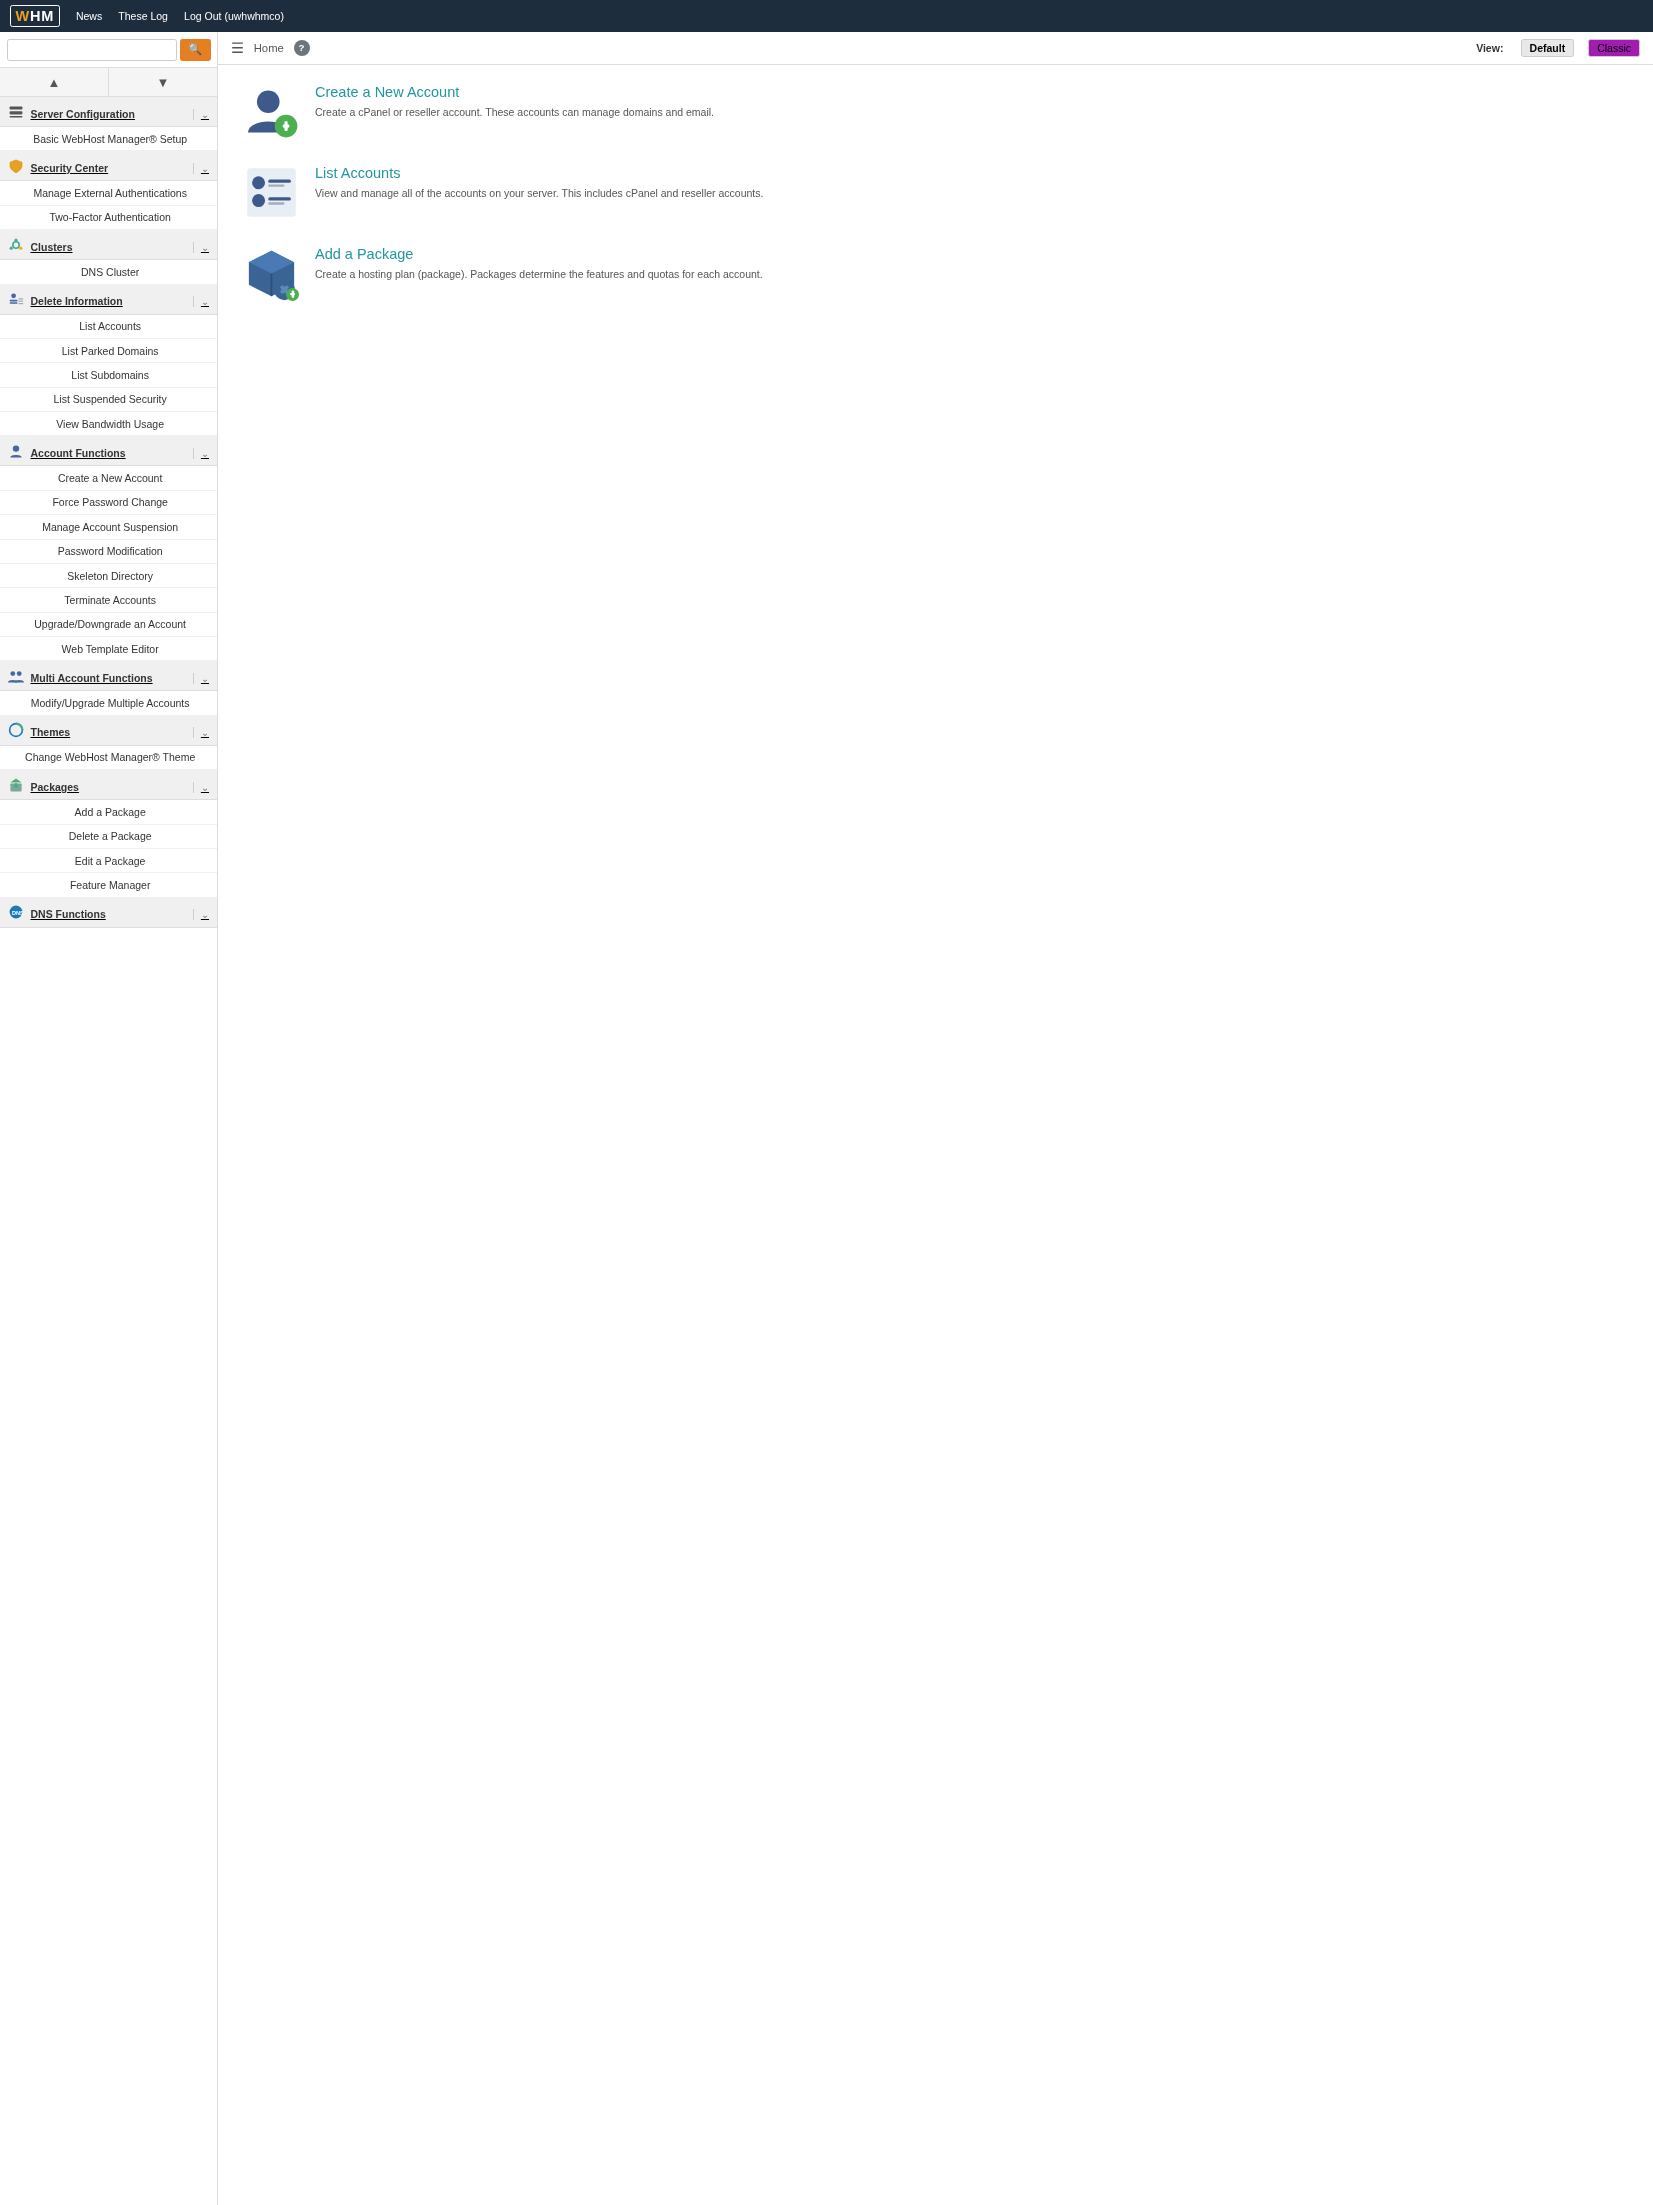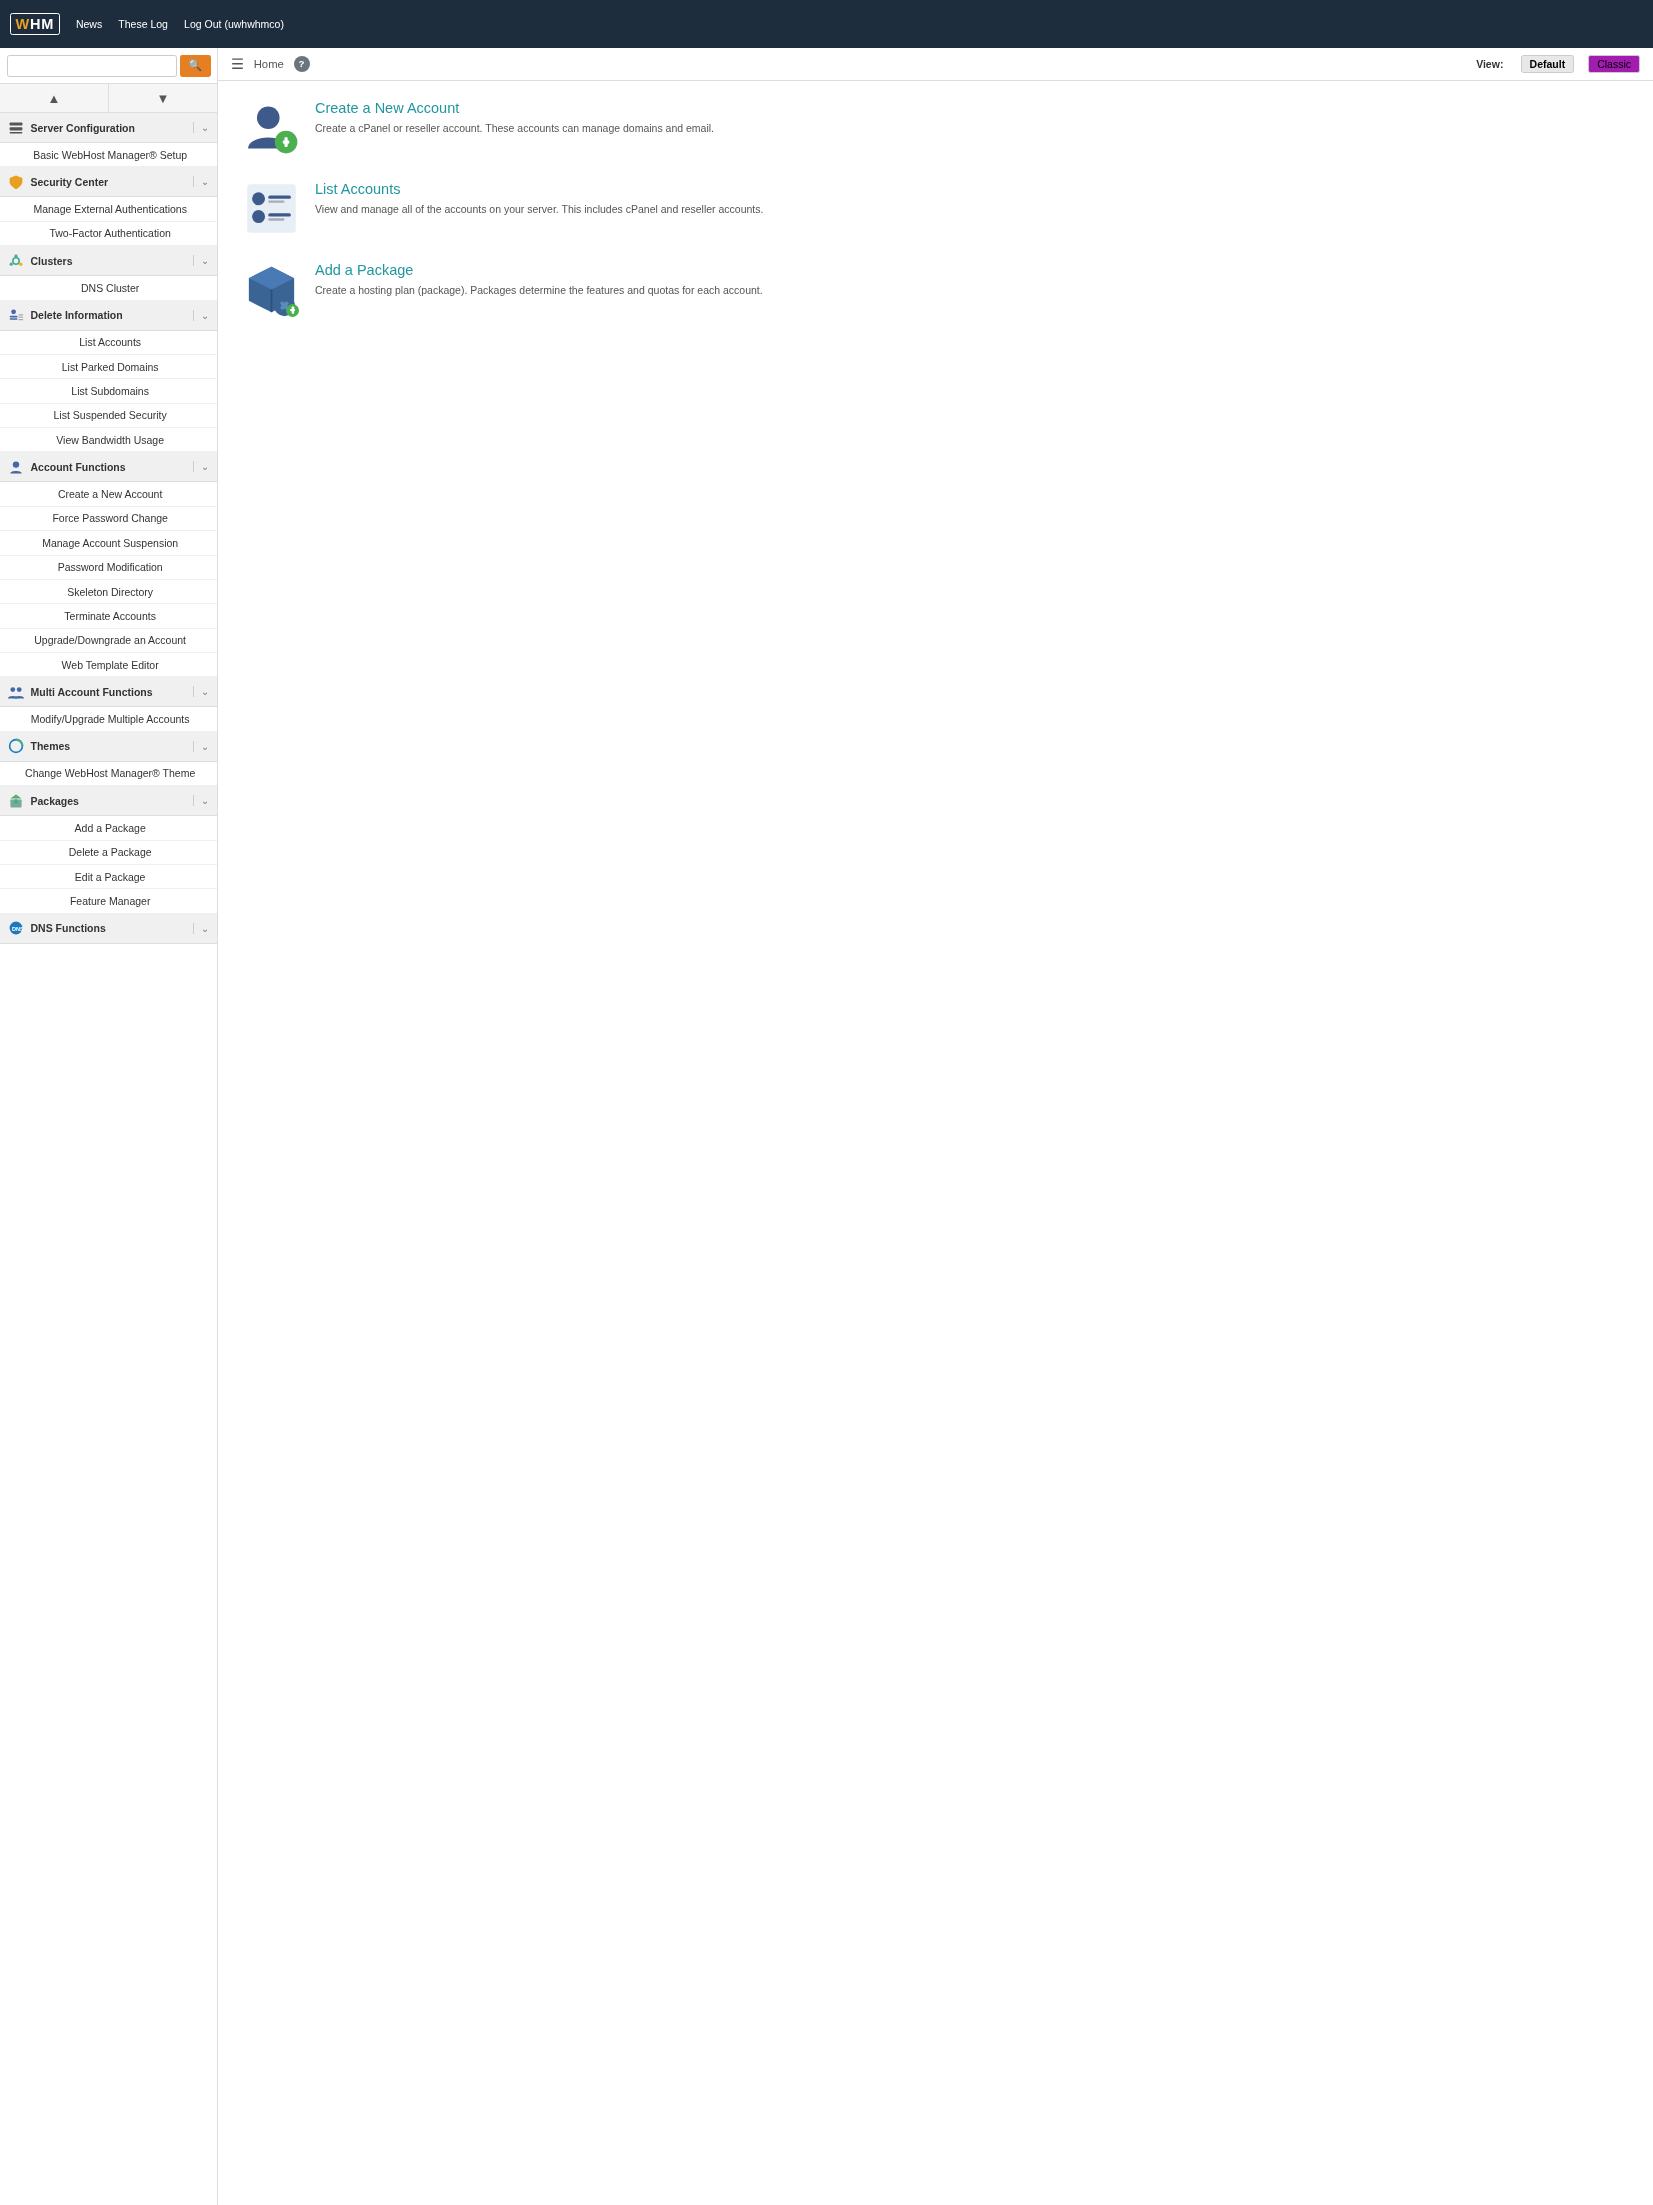--- a/index.html
+++ b/index.html
@@ -5,21 +5,21 @@
     * { box-sizing: border-box; margin: 0; padding: 0; }
     body { font-family: Arial, sans-serif; font-size: 11.3px; background: #fff; display: flex; flex-direction: column; height: 100vh; }
 
     
     .topbar {
       background: #1e2d3d;
       color: #fff;
       display: flex;
       align-items: center;
       padding: 0 9.7px;
-      height: 48px;
+      height: 32px;
       flex-shrink: 0;
     }
     .topbar-logo {
       font-weight: bold;
       font-size: 14.5px;
       color: #fff;
       margin-right: 16px;
       border: 1.6px solid #fff;
       padding: 1.6px 4.8px;
       border-radius: 2.4px;
@@ -85,26 +85,27 @@
       padding: 6.5px;
       cursor: pointer;
       font-size: 13px;
       color: #555;
     }
     .sidebar-nav-controls button:last-child { border-right: none; }
 
     
     .section-header {
       display: flex;
-      align-items: center;
+      align-items: flex-end;
       padding: 6.5px 8px;
       background: #f0f0f0;
       border-bottom: 0.8px solid #ddd;
       cursor: pointer;
       user-select: none;
+      text-decoration: underline;
     }
     .section-header .section-icon {
       width: 16px;
       height: 16px;
       margin-right: 6.5px;
       flex-shrink: 0;
     }
     .section-header .section-label {
       flex: 1;
       font-size: 10.5px;

